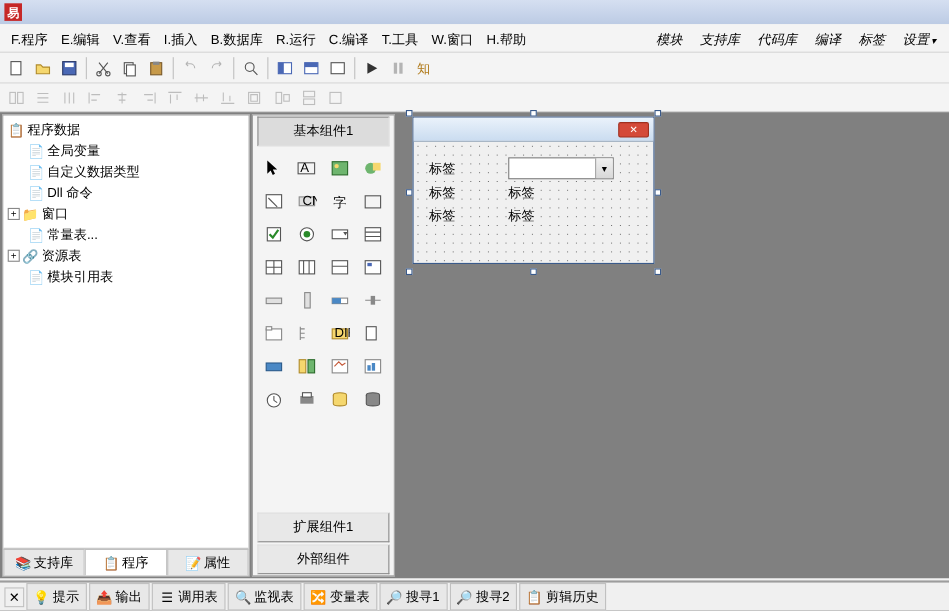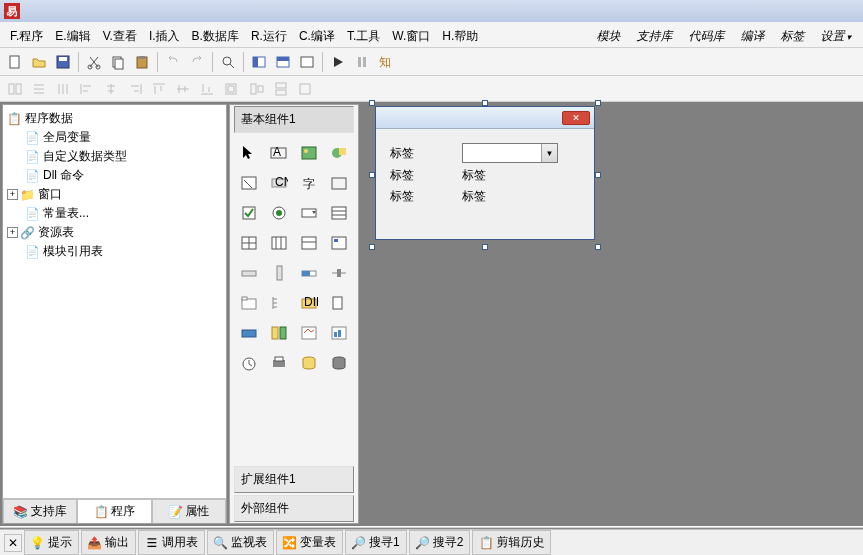--- a/index.html
+++ b/index.html
@@ -21,21 +21,21 @@
 .left-panel { width: 225px; background: #fff; border: 1px solid #a0a0a0; margin: 2px; display: flex; flex-direction: column; }
 .tree { flex: 1; padding: 4px 2px; overflow: auto; }
 .tree-node { display: flex; align-items: center; padding: 1px 2px; gap: 2px; white-space: nowrap; }
 .tree-node .exp { width: 11px; height: 11px; border: 1px solid #888; display: inline-flex; align-items: center; justify-content: center; font-size: 9px; line-height: 1; cursor: default; }
 .tree-node .indent { display: inline-block; }
 .tree-node .icon { width: 16px; height: 14px; display: inline-flex; align-items: center; justify-content: center; }
 .left-tabs { display: flex; border-top: 1px solid #c0c0c0; background: #f0f0f0; }
 .left-tab { flex: 1; padding: 3px 4px; text-align: center; border: 1px solid #c0c0c0; border-bottom: none; background: #e8e8e8; display: flex; align-items: center; justify-content: center; gap: 2px; cursor: default; }
 .left-tab.active { background: #fff; }
 .mid-panel { width: 130px; background: #f4f4f4; border: 1px solid #a0a0a0; margin: 2px 0; display: flex; flex-direction: column; }
-.palette-tab { padding: 4px 6px; border: 1px outset #e0e0e0; background: #e8e8e8; cursor: default; margin: 1px 4px; }
+.palette-tab { padding: 4px 6px; text-align: center; border: 1px outset #e0e0e0; background: #e8e8e8; cursor: default; margin: 1px 4px; }
 .palette-tab.active { border: 1px inset #e0e0e0; background: #dcdcdc; }
 .palette-grid { flex: 1; padding: 6px; display: grid; grid-template-columns: repeat(4, 26px); grid-auto-rows: 26px; gap: 4px; align-content: start; justify-content: center; }
 .palette-item { width: 26px; height: 26px; display: inline-flex; align-items: center; justify-content: center; border: 1px solid transparent; cursor: default; }
 .design-area { flex: 1; background: #808080; position: relative; margin: 2px; }
 .form-window { position: absolute; left: 14px; top: 2px; width: 220px; background: #f0f0f0; border: 1px solid #3a5a8a; }
 .form-titlebar { height: 22px; background: linear-gradient(#eaf2fb,#cadcf0); display: flex; align-items: center; justify-content: flex-end; padding: 0 4px; border-bottom: 1px solid #a0b0c0; }
 .form-closebtn { width: 28px; height: 14px; background: #d44a3a; border: 1px solid #a03020; border-radius: 2px; display: flex; align-items: center; justify-content: center; color: #fff; font-size: 9px; }
 .form-body { background-image: radial-gradient(#666 0.6px, transparent 0.6px); background-size: 8px 8px; padding: 10px 14px 20px; min-height: 110px; }
 .form-row { display: flex; align-items: center; margin: 4px 0; gap: 24px; }
 .form-label { width: 48px; }

